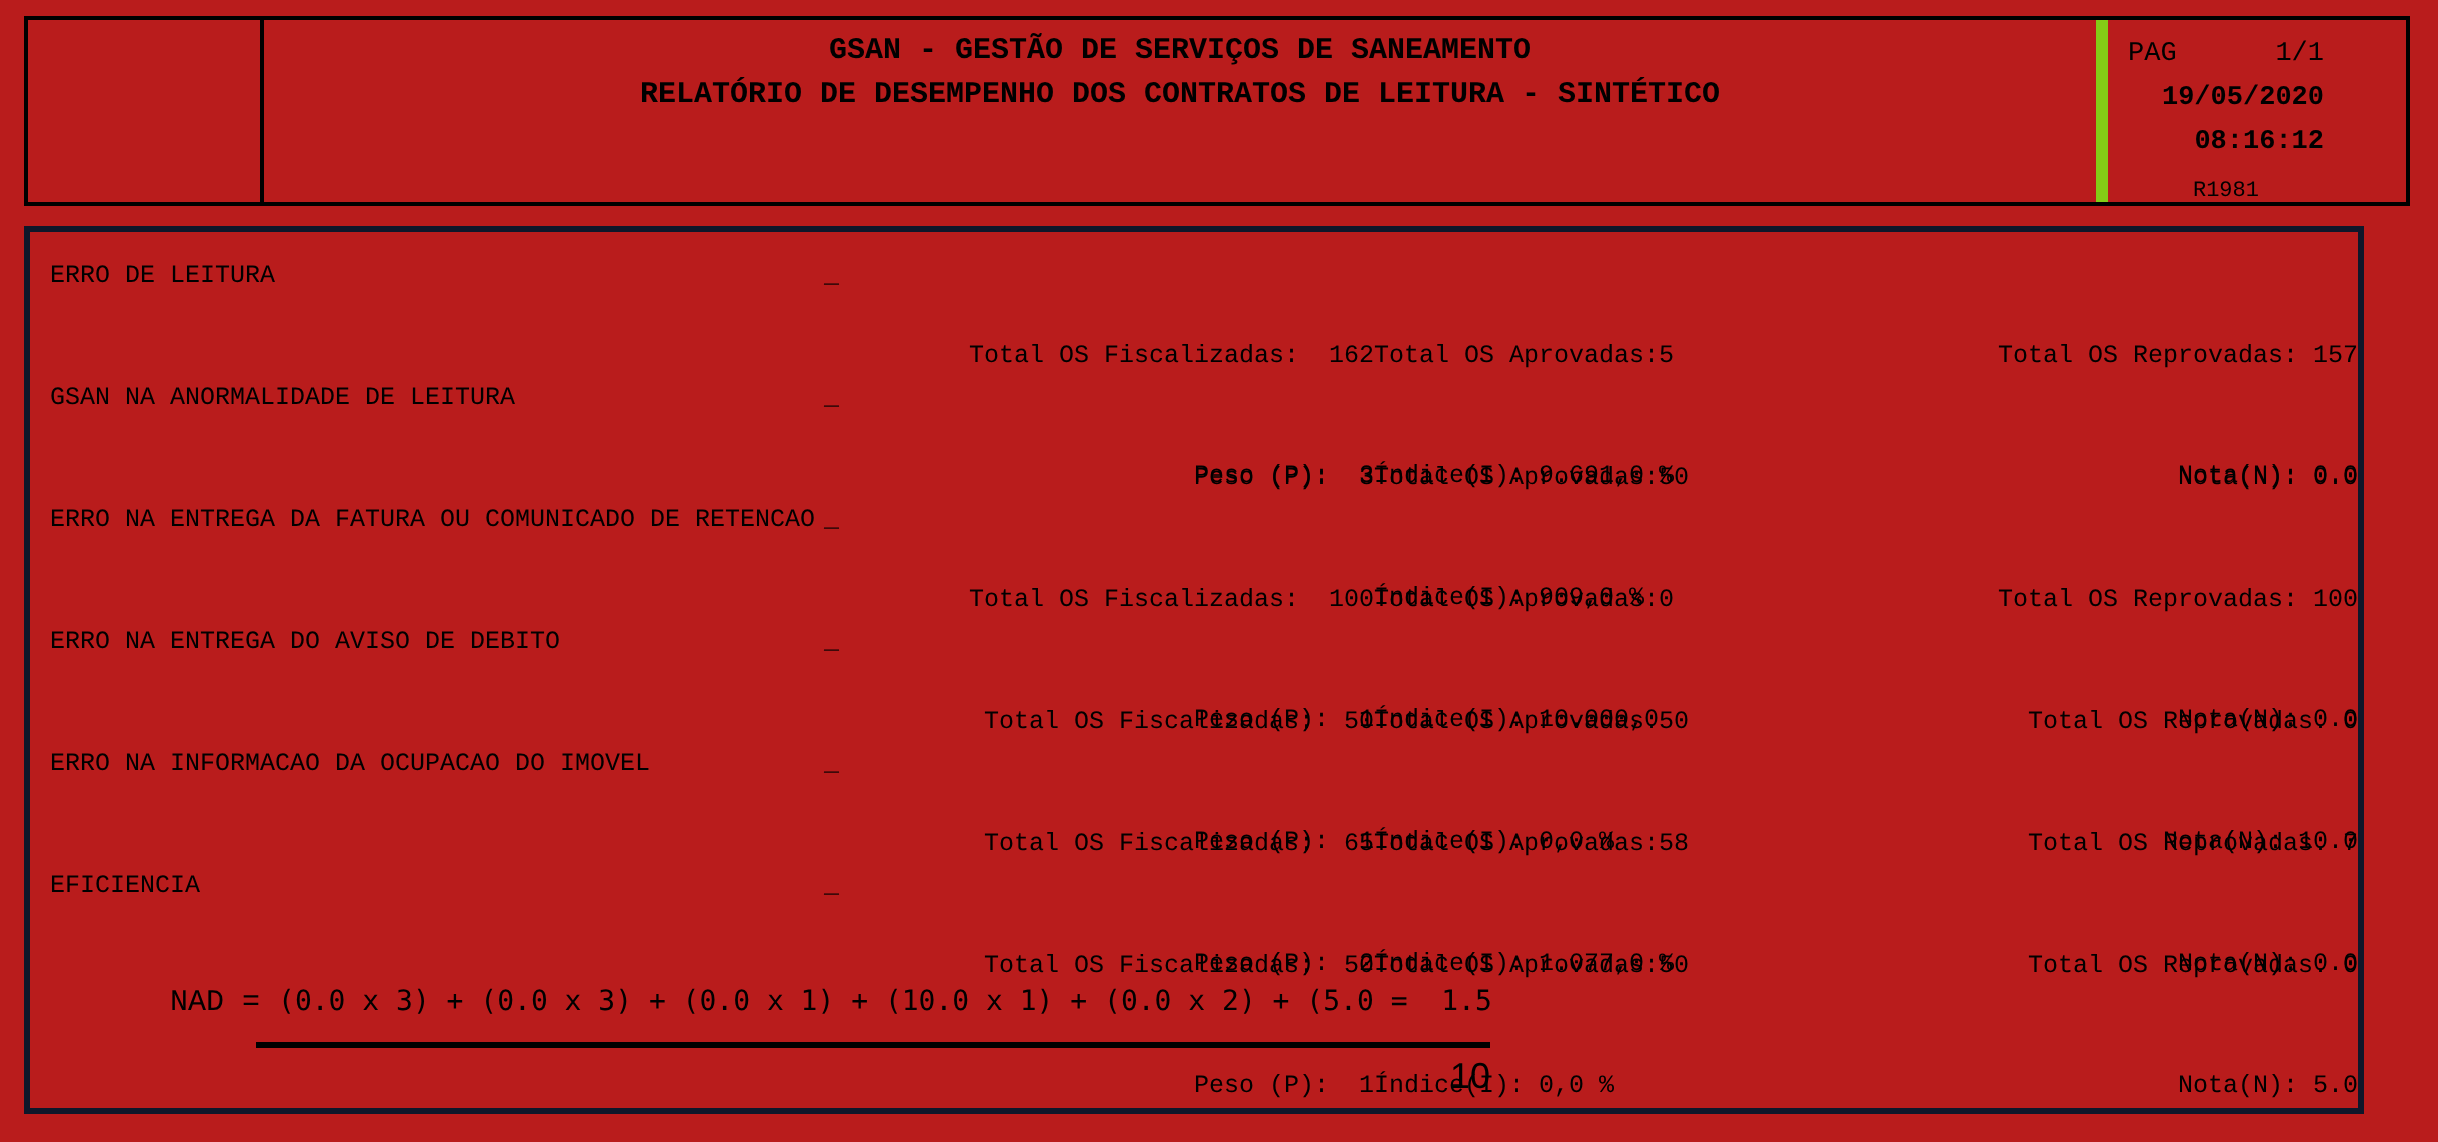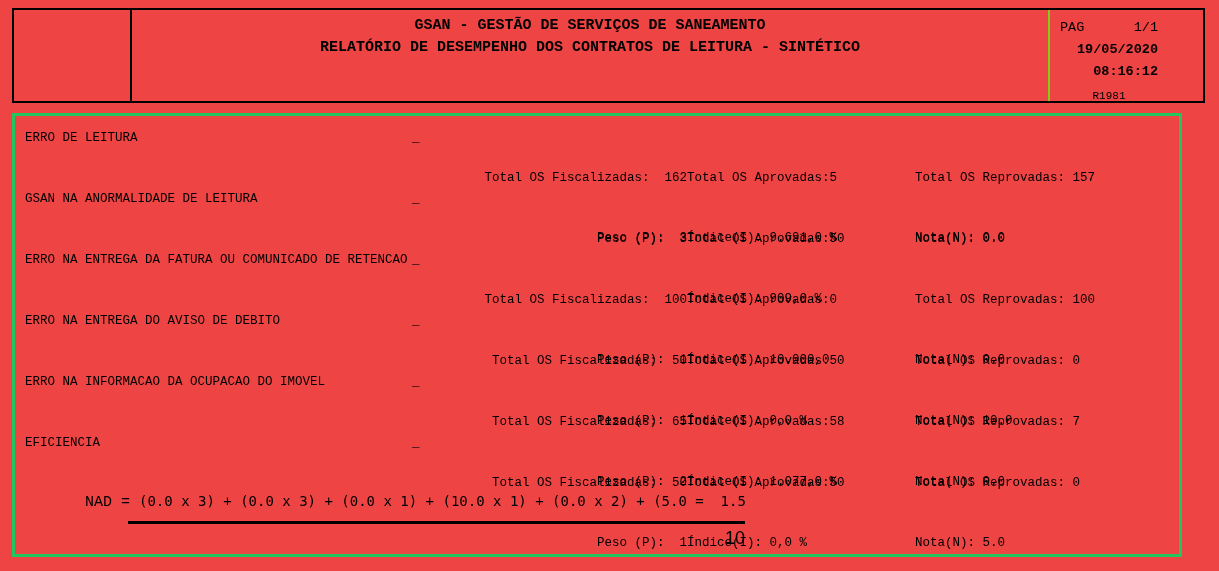--- a/index.html
+++ b/index.html
@@ -2,51 +2,51 @@
 <html><head>
 <meta charset="utf-8">
 <style>
   * { margin:0; padding:0; box-sizing:border-box; }
   html,body { width:1219px; height:571px; background:#ffffff; }
   body {
     font-family:"Liberation Mono","DejaVu Sans Mono",monospace;
     color:#000;
     position:relative;
   }
-  .page { position:absolute; inset:0; background:#ef4444; }
+  .page { position:absolute; inset:0; background:#b91c1c; }
 
   
   .header-box {
     position:absolute; left:12px; top:8px; width:1193px; height:95px;
     border:2px solid #000; display:flex;
   }
   .logo-cell { width:118px; border-right:2px solid #000; }
   .header-main { flex:1; padding-top:5px; overflow:hidden; }
   .title { text-align:center; font-weight:bold; font-size:15px; line-height:22px; white-space:pre; }
   .meta { display:flex; margin-top:8px; font-size:12.5px; line-height:20px; }
   .meta-col { white-space:pre; }
   .meta-left { margin-left:5px; width:510px; }
-  .header-right { width:155px; border-left:2px solid #84cc16; padding:7px 0 0 10px; font-size:13.5px; line-height:22px; }
+  .header-right { width:155px; border-left:6px solid #84cc16; padding:7px 0 0 10px; font-size:13.5px; line-height:22px; }
   .hr-inner { width:98px; }
   .pag-row { display:flex; justify-content:space-between; white-space:pre; }
   .hr-date, .hr-time { text-align:right; white-space:pre;font-weight:bold; }
   .hr-code { text-align:center; font-size:11px; line-height:18px; margin-top:4px; }
 
   
   .body-box {
     position:absolute; left:12px; top:113px; width:1170px; height:444px;
-    border:3px solid #22c55e; padding:12px 0 0 10px; position:absolute;
+    border:3px solid #0f172a; padding:12px 0 0 10px; position:absolute;
   }
   .row { display:flex; align-items:flex-start; font-size:12.5px; line-height:20px; height:40px; margin-bottom:21px; }
   .cell { white-space:pre; }
   .cell-cat  { width:387px; }
   .cell-dash { width:26px; }
   .cell-c2   { width:249px;text-align:right; }
   .cell-c3   { width:228px; }
-  .cell-c4   { flex:1; }
+  .cell-c4   { flex:1;text-align:right; }
 
   
   .formula-line { position:absolute; left:70px; top:377px; font-size:15px; white-space:pre; }
   .formula-line .num { font-family:"DejaVu Sans Mono",monospace; font-size:14px; }
   .frac-bar { position:absolute; left:113px; top:405px; width:617px; height:3px; background:#000; }
   .denominator {
     position:absolute; left:113px; top:412px; width:617px; text-align:right;
     font-family:"Liberation Sans",sans-serif; font-size:18px;
   }
 </style>

